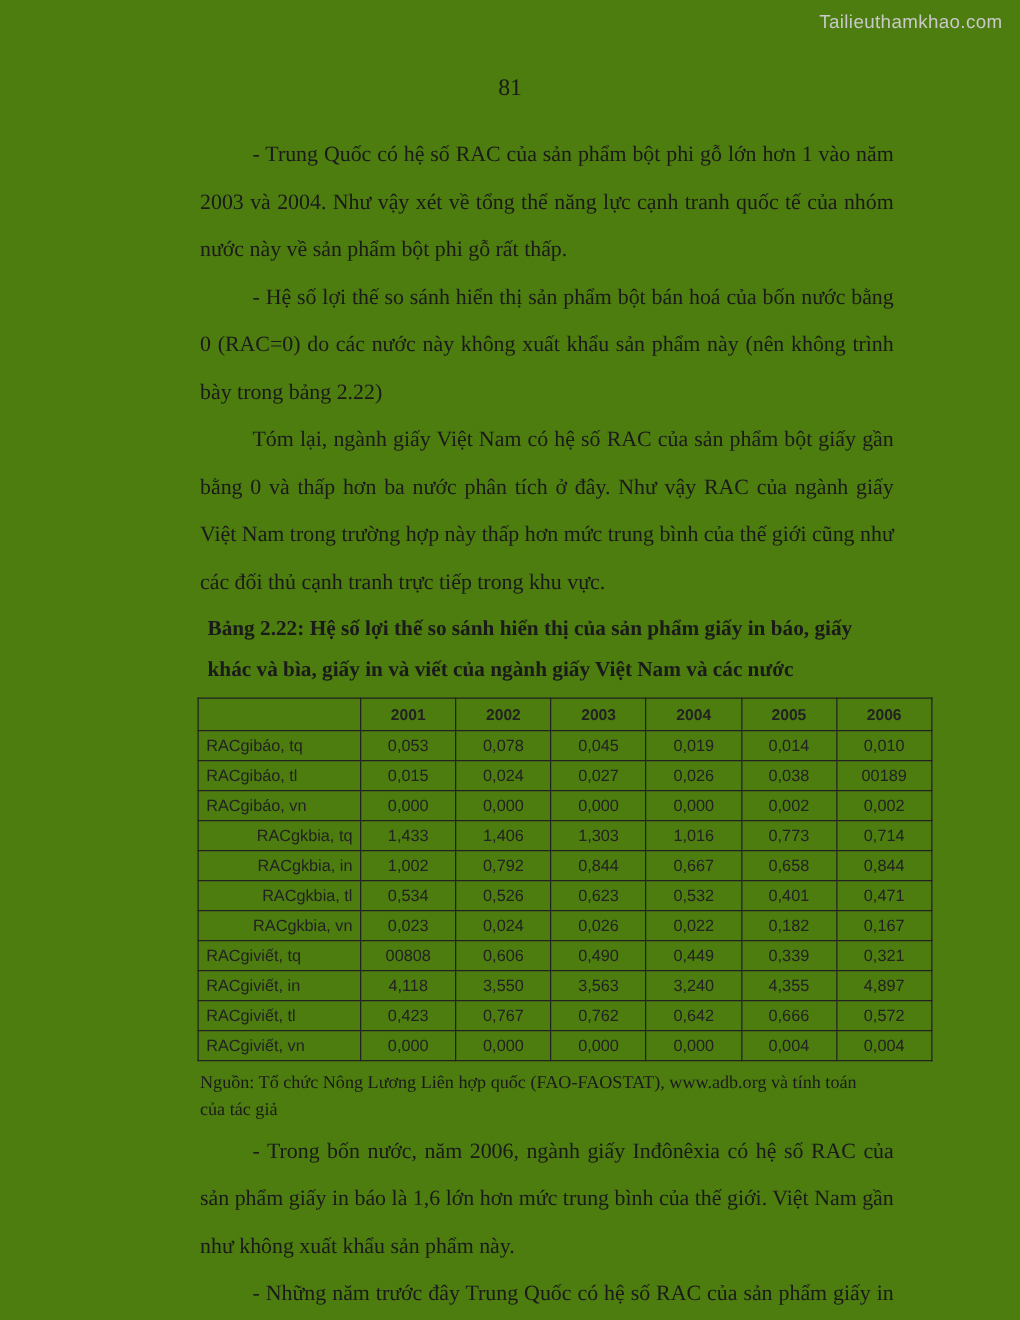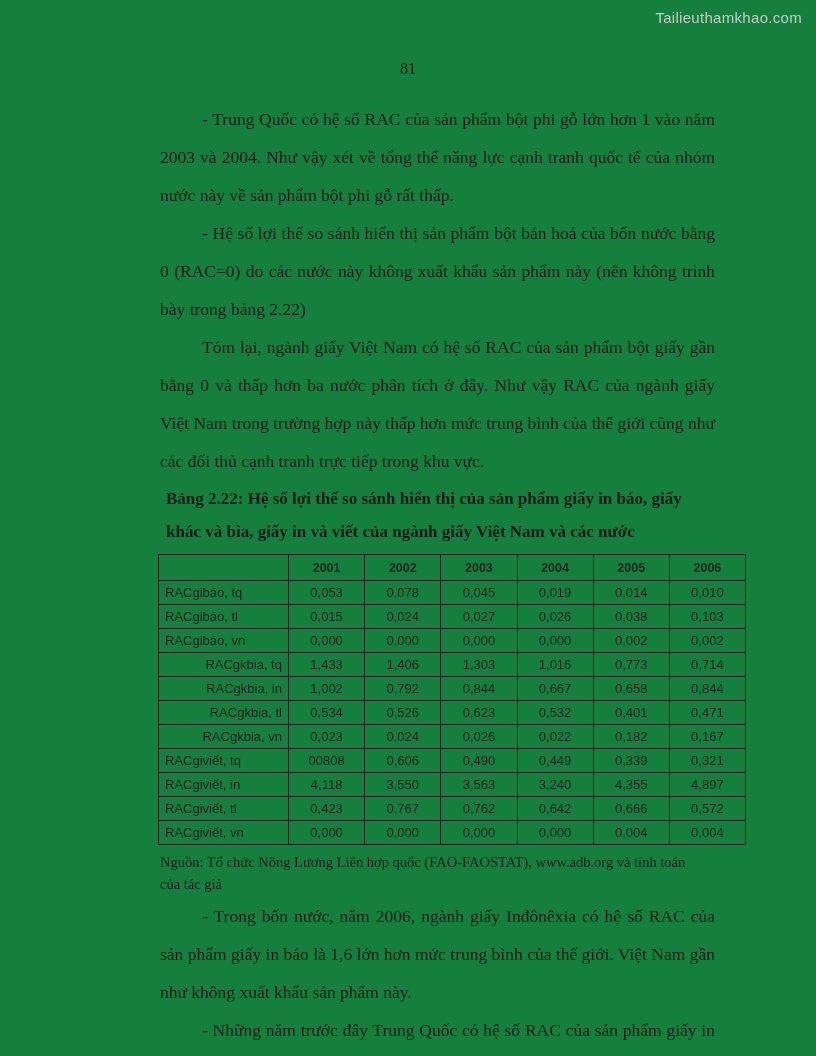--- a/index.html
+++ b/index.html
@@ -1,37 +1,37 @@
 <!DOCTYPE html>
 <html><head>
 <meta charset="utf-8">
 <style>
   html, body { margin: 0; padding: 0; background: #ffffff; }
   .page {
     position: relative;
     width: 816px;
     height: 1056px;
-    background: #15803d;
+    background: #4d7c0f;
     overflow: hidden;
     font-family: "Liberation Serif", serif;
     color: #1a1a1a;
   }
   .watermark {
     position: absolute;
     top: 9px;
     right: 14px;
     font-family: "Liberation Sans", sans-serif;
     font-size: 15px;
     color: #c9c9c9;
     letter-spacing: 0.3px;
   }
   .page-number {
     padding-top: 60px;
     text-align: center;
-    font-size: 16px;
+    font-size: 19px;
   }
   .content {
     margin: 22px 101px 0 160px; 
   }
   p.para {
     margin: 0;
     font-size: 17.5px;
     line-height: 38px;
     text-align: justify;
     text-indent: 42px;
@@ -109,21 +109,21 @@
             <td class="value">0,014</td>
             <td class="value">0,010</td>
           </tr>
           <tr>
             <td class="label left">RACgibáo, tl</td>
             <td class="value">0,015</td>
             <td class="value">0,024</td>
             <td class="value">0,027</td>
             <td class="value">0,026</td>
             <td class="value">0,038</td>
-            <td class="value">0,103</td>
+            <td class="value">00189</td>
           </tr>
           <tr>
             <td class="label left">RACgibáo, vn</td>
             <td class="value">0,000</td>
             <td class="value">0,000</td>
             <td class="value">0,000</td>
             <td class="value">0,000</td>
             <td class="value">0,002</td>
             <td class="value">0,002</td>
           </tr>

